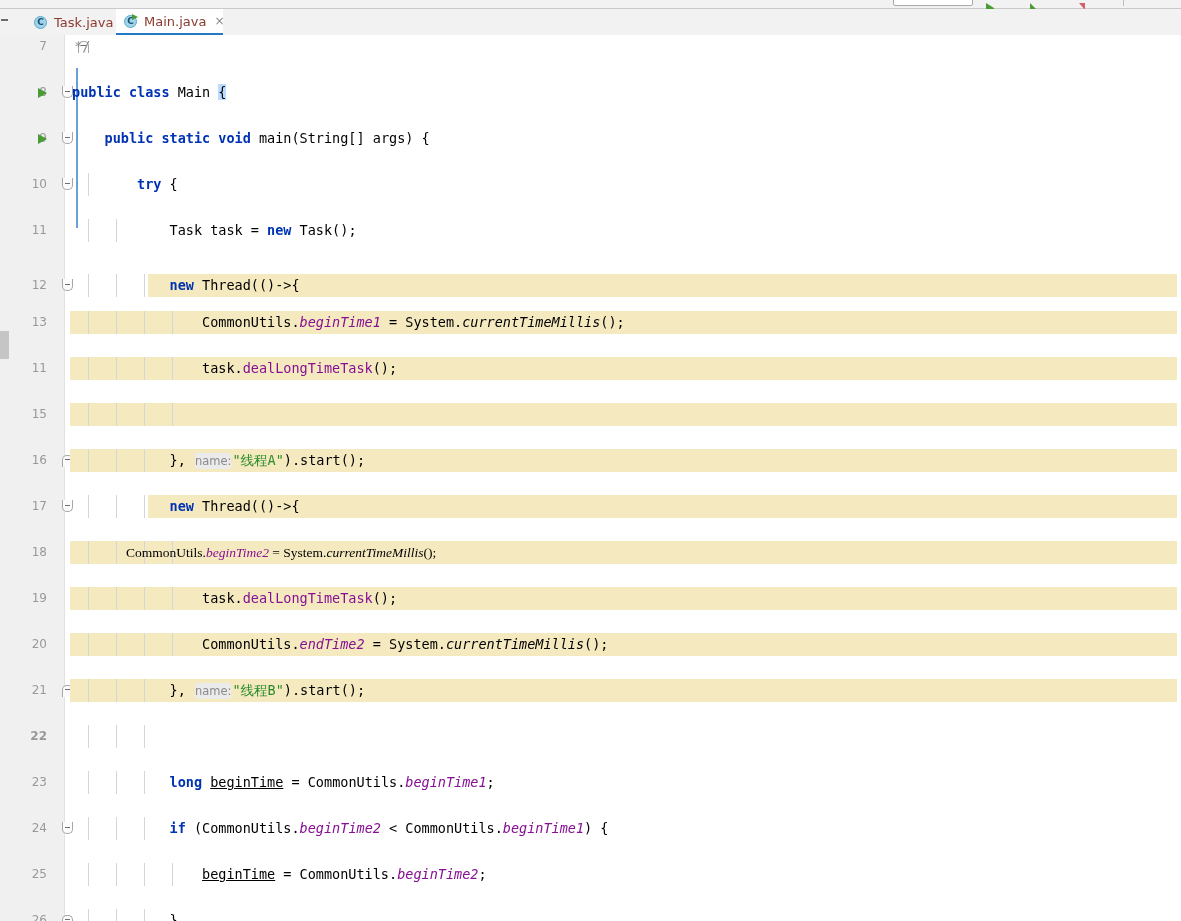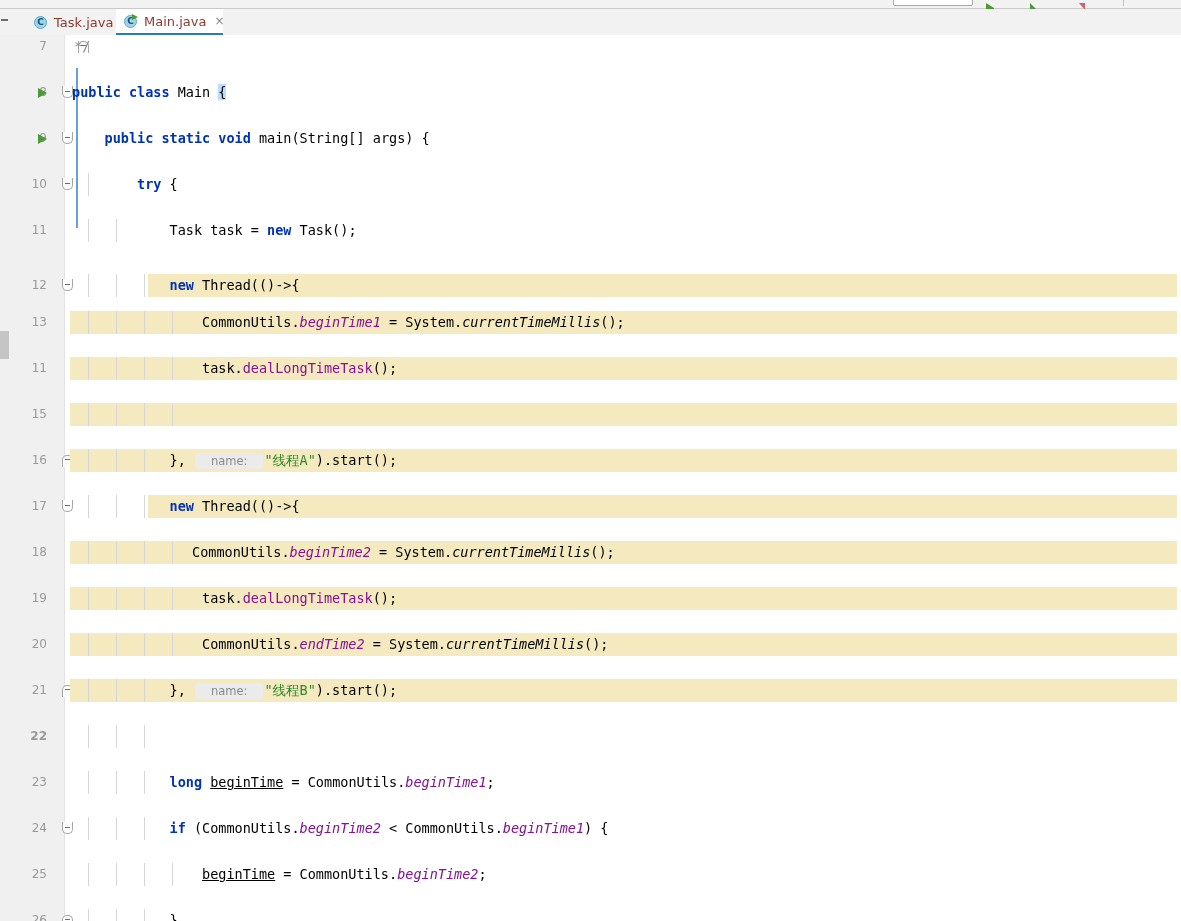--- a/index.html
+++ b/index.html
@@ -135,21 +135,21 @@
   .str  { color: #2a8c2a; }
   .num  { color: #1750eb; }
   .fld  { color: #871094; font-style: italic; }
   .mth  { color: #000000; font-style: italic; }
   .loc  { color: #000000; text-decoration: underline; }
   .pl   { color: #000000; }
   .purple { color: #871094; }
   .cmt  { color: #8c8c8c; }
   .hint {
     background: #ebebeb; color: #8a8a8a; font-family: "DejaVu Sans", sans-serif;
-    font-size: 11.5px; border-radius: 3px; padding: 1px 16px; margin: 0 1px;
+    font-size: 11.5px; border-radius: 3px; padding: 1px 0; margin: 0 1px;
   }
   
   .brace-hl { background: #b9dcff; }
 </style>
 </head>
 <body>
 
 <div id="toolbar-strip">
   <div class="tb-field" title=""></div>
   <div class="tb-ico" style="left:985px;">
@@ -298,21 +298,21 @@
       <span class="code" style="left:72px;">            <span class="kw">new</span><span class="pl"> Thread(()-&gt;{</span></span>
     </div>
 
     <div class="row" style="top:253px;">
       <span class="hl" style="left:70px;right:4px;"></span>
       <span class="ln">18</span>
       <span class="iguide" style="left:88px;"></span>
         <span class="iguide" style="left:116px;"></span>
         <span class="iguide" style="left:144px;"></span>
         <span class="iguide" style="left:172px;"></span>
-      <span class="code" style="left:62px;">                <span class="pl">CommonUtils.</span><span class="fld">beginTime2</span><span class="pl"> = System.</span><span class="mth">currentTimeMillis</span><span class="pl">();</span></span>
+      <span class="code" style="left:72px;font-family:Liberation Serif, serif;">                <span class="pl">CommonUtils.</span><span class="fld">beginTime2</span><span class="pl"> = System.</span><span class="mth">currentTimeMillis</span><span class="pl">();</span></span>
     </div>
 
     <div class="row" style="top:276px;">
       <span class="hl" style="left:70px;right:4px;"></span>
       <span class="ln">19</span>
       <span class="iguide" style="left:88px;"></span>
         <span class="iguide" style="left:116px;"></span>
         <span class="iguide" style="left:144px;"></span>
         <span class="iguide" style="left:172px;"></span>
       <span class="code" style="left:72px;">                <span class="pl">task.</span><span class="purple">dealLongTimeTask</span><span class="pl">();</span></span>

